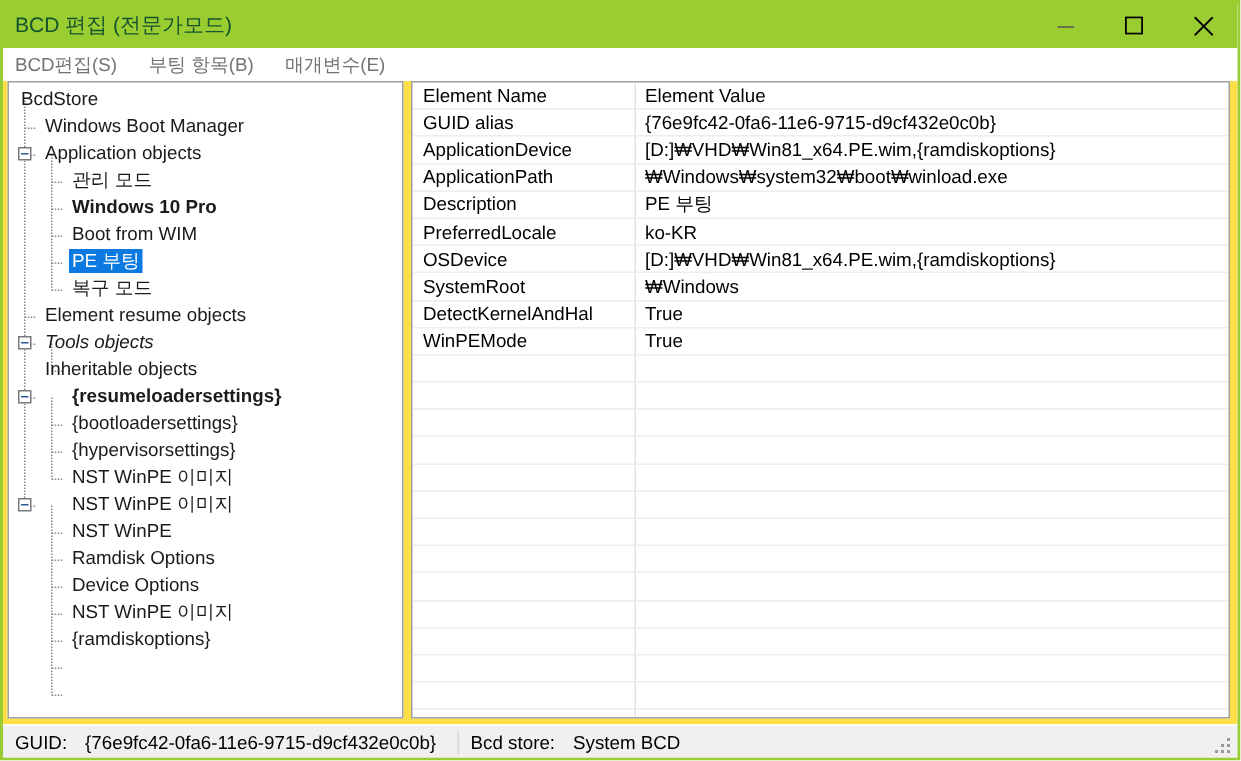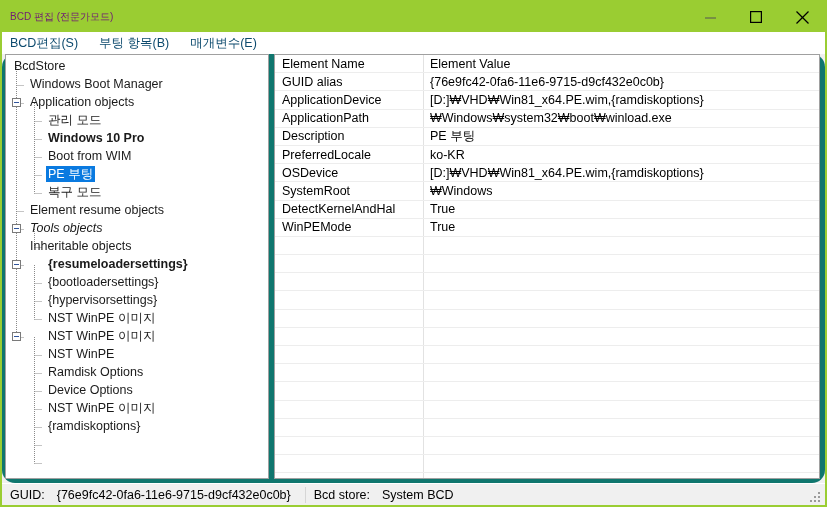--- a/index.html
+++ b/index.html
@@ -23,22 +23,22 @@
   .titlebar {
     position: absolute;
     left: 0; top: 0;
     width: 823px;
     height: 30px;
     background: #9acd32;
     display: flex;
     align-items: center;
   }
   .titlebar-text {
-    font-size: 10px;
-    color: #701a75;
+    font-size: 14px;
+    color: #14532d;
     padding-left: 8px;
     white-space: nowrap;
     letter-spacing: 0px;
   }
   .titlebar-spacer { flex: 1 1 auto; }
   .win-btn {
     width: 46px;
     height: 30px;
     display: flex;
     align-items: center;
@@ -53,33 +53,32 @@
     width: 823px;
     height: 22px;
     background: #ffffff;
     display: flex;
     align-items: center;
     padding-left: 5px;
     box-sizing: border-box;
   }
   .menu-item {
     font-size: 12.5px;
-    color: #0c4a6e;
+    color: #737373;
     padding: 2px 9px 2px 3px;
     white-space: nowrap;
     margin-right: 9px;
   }
   
   .panes {
     position: absolute;
     left: 0; top: 52px;
     width: 823px;
     height: 429px;
-    background: #0f766e;
-    border-radius: 13px;
+    background: #fde047;
   }
   .tree-pane {
     position: absolute;
     left: 3px; top: 0px;
     width: 264px;
     height: 425px;
     box-sizing: border-box;
     border: 1px solid #a0a0a0;
     background: #ffffff;
     overflow: hidden;

